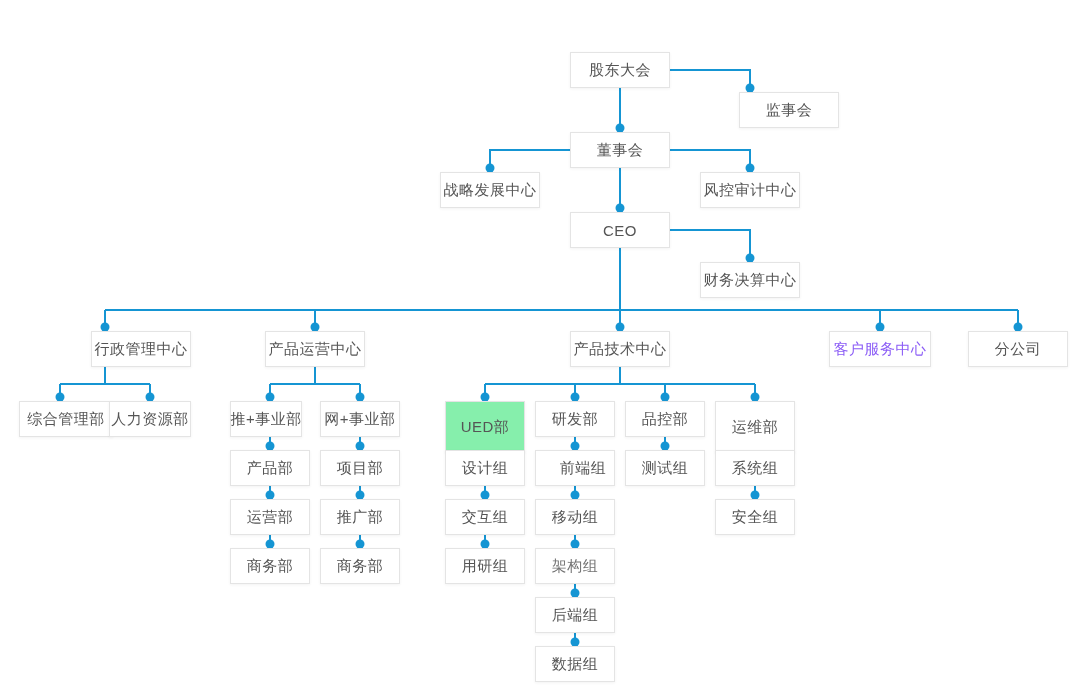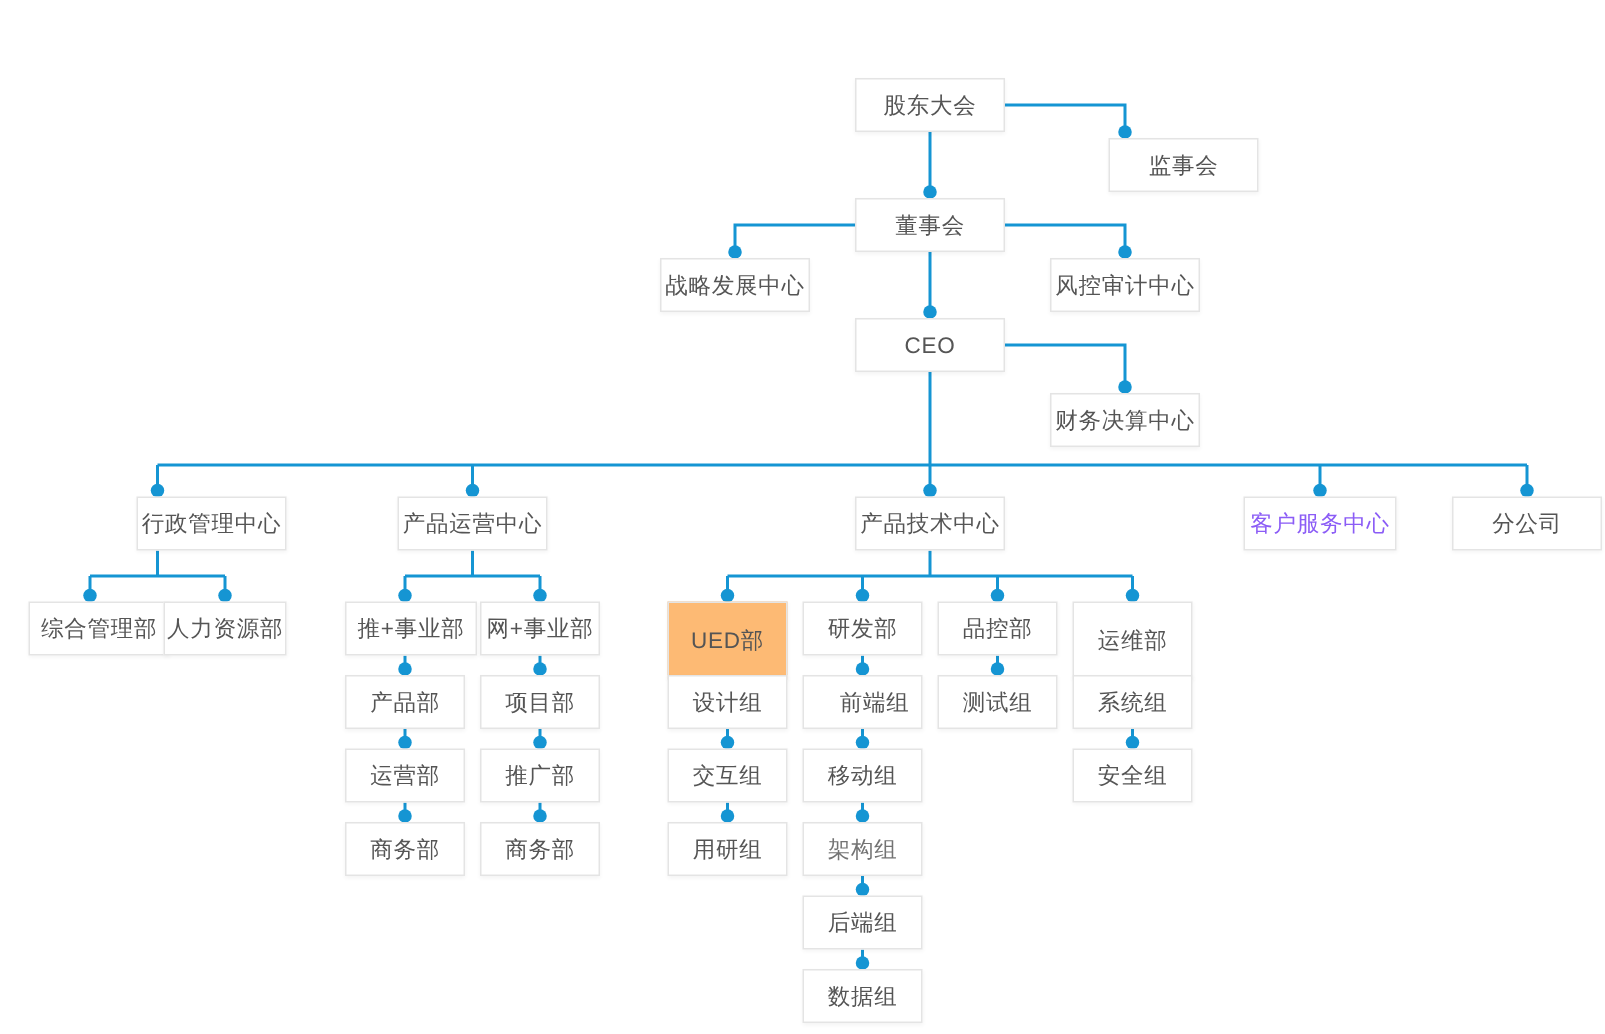--- a/index.html
+++ b/index.html
@@ -130,23 +130,23 @@
     <div class="node" style="left: 700px; top: 172px; width: 100px; height: 36px; border-color: rgb(228, 228, 228); background: rgb(255, 255, 255); color: rgb(85, 85, 85);">风控审计中心</div>
     <div class="node" style="left: 570px; top: 212px; width: 100px; height: 36px; border-color: rgb(228, 228, 228); background: rgb(255, 255, 255); color: rgb(85, 85, 85);">CEO</div>
     <div class="node" style="left: 700px; top: 262px; width: 100px; height: 36px; border-color: rgb(228, 228, 228); background: rgb(255, 255, 255); color: rgb(85, 85, 85);">财务决算中心</div>
     <div class="node" style="left: 55px; top: 331px; width: 100px; height: 36px; border-color: rgb(228, 228, 228); background: rgb(255, 255, 255); color: rgb(85, 85, 85); margin-left: 36px;">行政管理中心</div>
     <div class="node" style="left: 265px; top: 331px; width: 100px; height: 36px; border-color: rgb(228, 228, 228); background: rgb(255, 255, 255); color: rgb(85, 85, 85);">产品运营中心</div>
     <div class="node" style="left: 570px; top: 331px; width: 100px; height: 36px; border-color: rgb(228, 228, 228); background: rgb(255, 255, 255); color: rgb(85, 85, 85);">产品技术中心</div>
     <div class="node" style="left: 829px; top: 331px; width: 102px; height: 36px; border-color: rgb(228, 228, 228); background: rgb(255, 255, 255); color: #8b5cf6;">客户服务中心</div>
     <div class="node" style="left: 968px; top: 331px; width: 100px; height: 36px; border-color: rgb(228, 228, 228); background: rgb(255, 255, 255); color: rgb(85, 85, 85);">分公司</div>
     <div class="node" style="left: 19px; top: 401px; width: 94px; height: 36px; border-color: rgb(228, 228, 228); background: rgb(255, 255, 255); color: rgb(85, 85, 85);">综合管理部</div>
     <div class="node" style="left: 109px; top: 401px; width: 82px; height: 36px; border-color: rgb(228, 228, 228); background: rgb(255, 255, 255); color: rgb(85, 85, 85);">人力资源部</div>
-    <div class="node" style="left: 230px; top: 401px; width: 88px; height: 36px; border-color: rgb(228, 228, 228); background: rgb(255, 255, 255); color: rgb(85, 85, 85);">推+事业部</div>
+    <div class="node" style="left: 230px; top: 401px; width: 72px; height: 36px; border-color: rgb(228, 228, 228); background: rgb(255, 255, 255); color: rgb(85, 85, 85);">推+事业部</div>
     <div class="node" style="left: 320px; top: 401px; width: 80px; height: 36px; border-color: rgb(228, 228, 228); background: rgb(255, 255, 255); color: rgb(85, 85, 85);">网+事业部</div>
-    <div class="node" style="left: 445px; top: 401px; width: 80px; height: 52px; border-color: rgb(228, 228, 228); background: #fdba74; color: rgb(85, 85, 85);">UED部</div>
+    <div class="node" style="left: 445px; top: 401px; width: 80px; height: 52px; border-color: rgb(228, 228, 228); background: #86efac; color: rgb(85, 85, 85);">UED部</div>
     <div class="node" style="left: 535px; top: 401px; width: 80px; height: 36px; border-color: rgb(228, 228, 228); background: rgb(255, 255, 255); color: rgb(85, 85, 85);">研发部</div>
     <div class="node" style="left: 625px; top: 401px; width: 80px; height: 36px; border-color: rgb(228, 228, 228); background: rgb(255, 255, 255); color: rgb(85, 85, 85);">品控部</div>
     <div class="node" style="left: 715px; top: 401px; width: 80px; height: 52px; border-color: rgb(228, 228, 228); background: rgb(255, 255, 255); color: rgb(85, 85, 85);">运维部</div>
     <div class="node" style="left: 230px; top: 450px; width: 80px; height: 36px; border-color: rgb(228, 228, 228); background: rgb(255, 255, 255); color: rgb(85, 85, 85);">产品部</div>
     <div class="node" style="left: 320px; top: 450px; width: 80px; height: 36px; border-color: rgb(228, 228, 228); background: rgb(255, 255, 255); color: rgb(85, 85, 85);">项目部</div>
     <div class="node" style="left: 445px; top: 450px; width: 80px; height: 36px; border-color: rgb(228, 228, 228); background: rgb(255, 255, 255); color: rgb(85, 85, 85);">设计组</div>
     <div class="node" style="left: 535px; top: 450px; width: 80px; height: 36px; border-color: rgb(228, 228, 228); background: rgb(255, 255, 255); color: rgb(85, 85, 85); padding-left: 16px;">前端组</div>
     <div class="node" style="left: 625px; top: 450px; width: 80px; height: 36px; border-color: rgb(228, 228, 228); background: rgb(255, 255, 255); color: rgb(85, 85, 85);">测试组</div>
     <div class="node" style="left: 715px; top: 450px; width: 80px; height: 36px; border-color: rgb(228, 228, 228); background: rgb(255, 255, 255); color: rgb(85, 85, 85);">系统组</div>
     <div class="node" style="left: 230px; top: 499px; width: 80px; height: 36px; border-color: rgb(228, 228, 228); background: rgb(255, 255, 255); color: rgb(85, 85, 85);">运营部</div>

